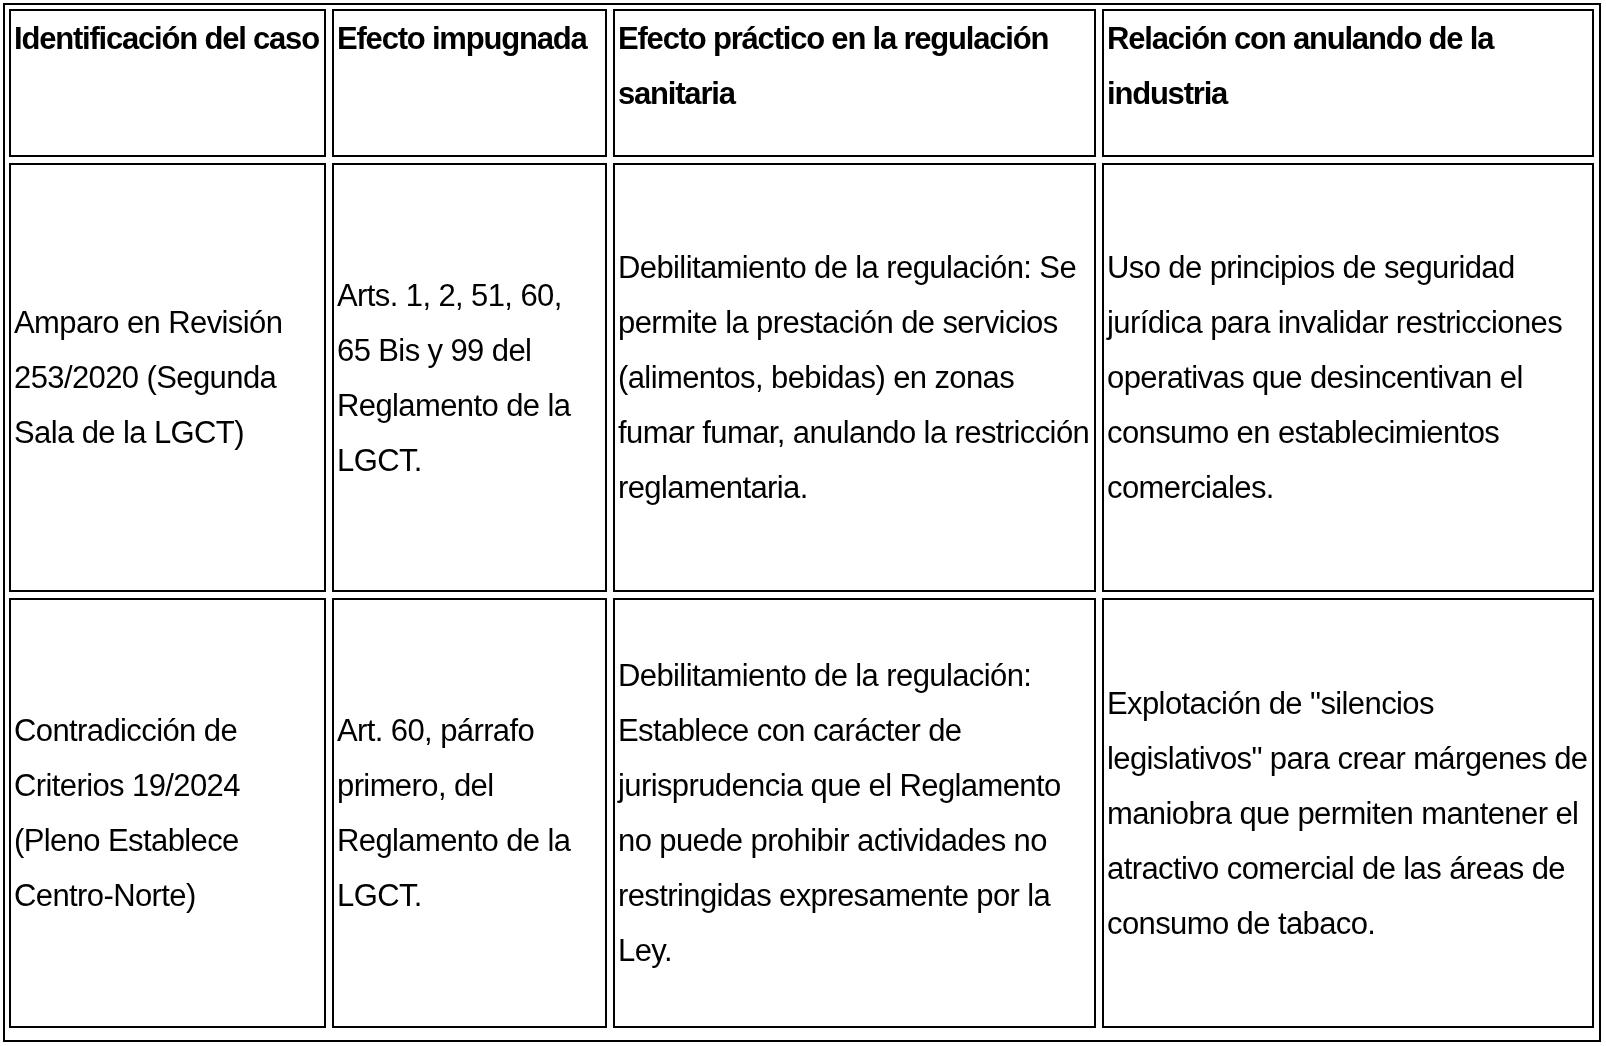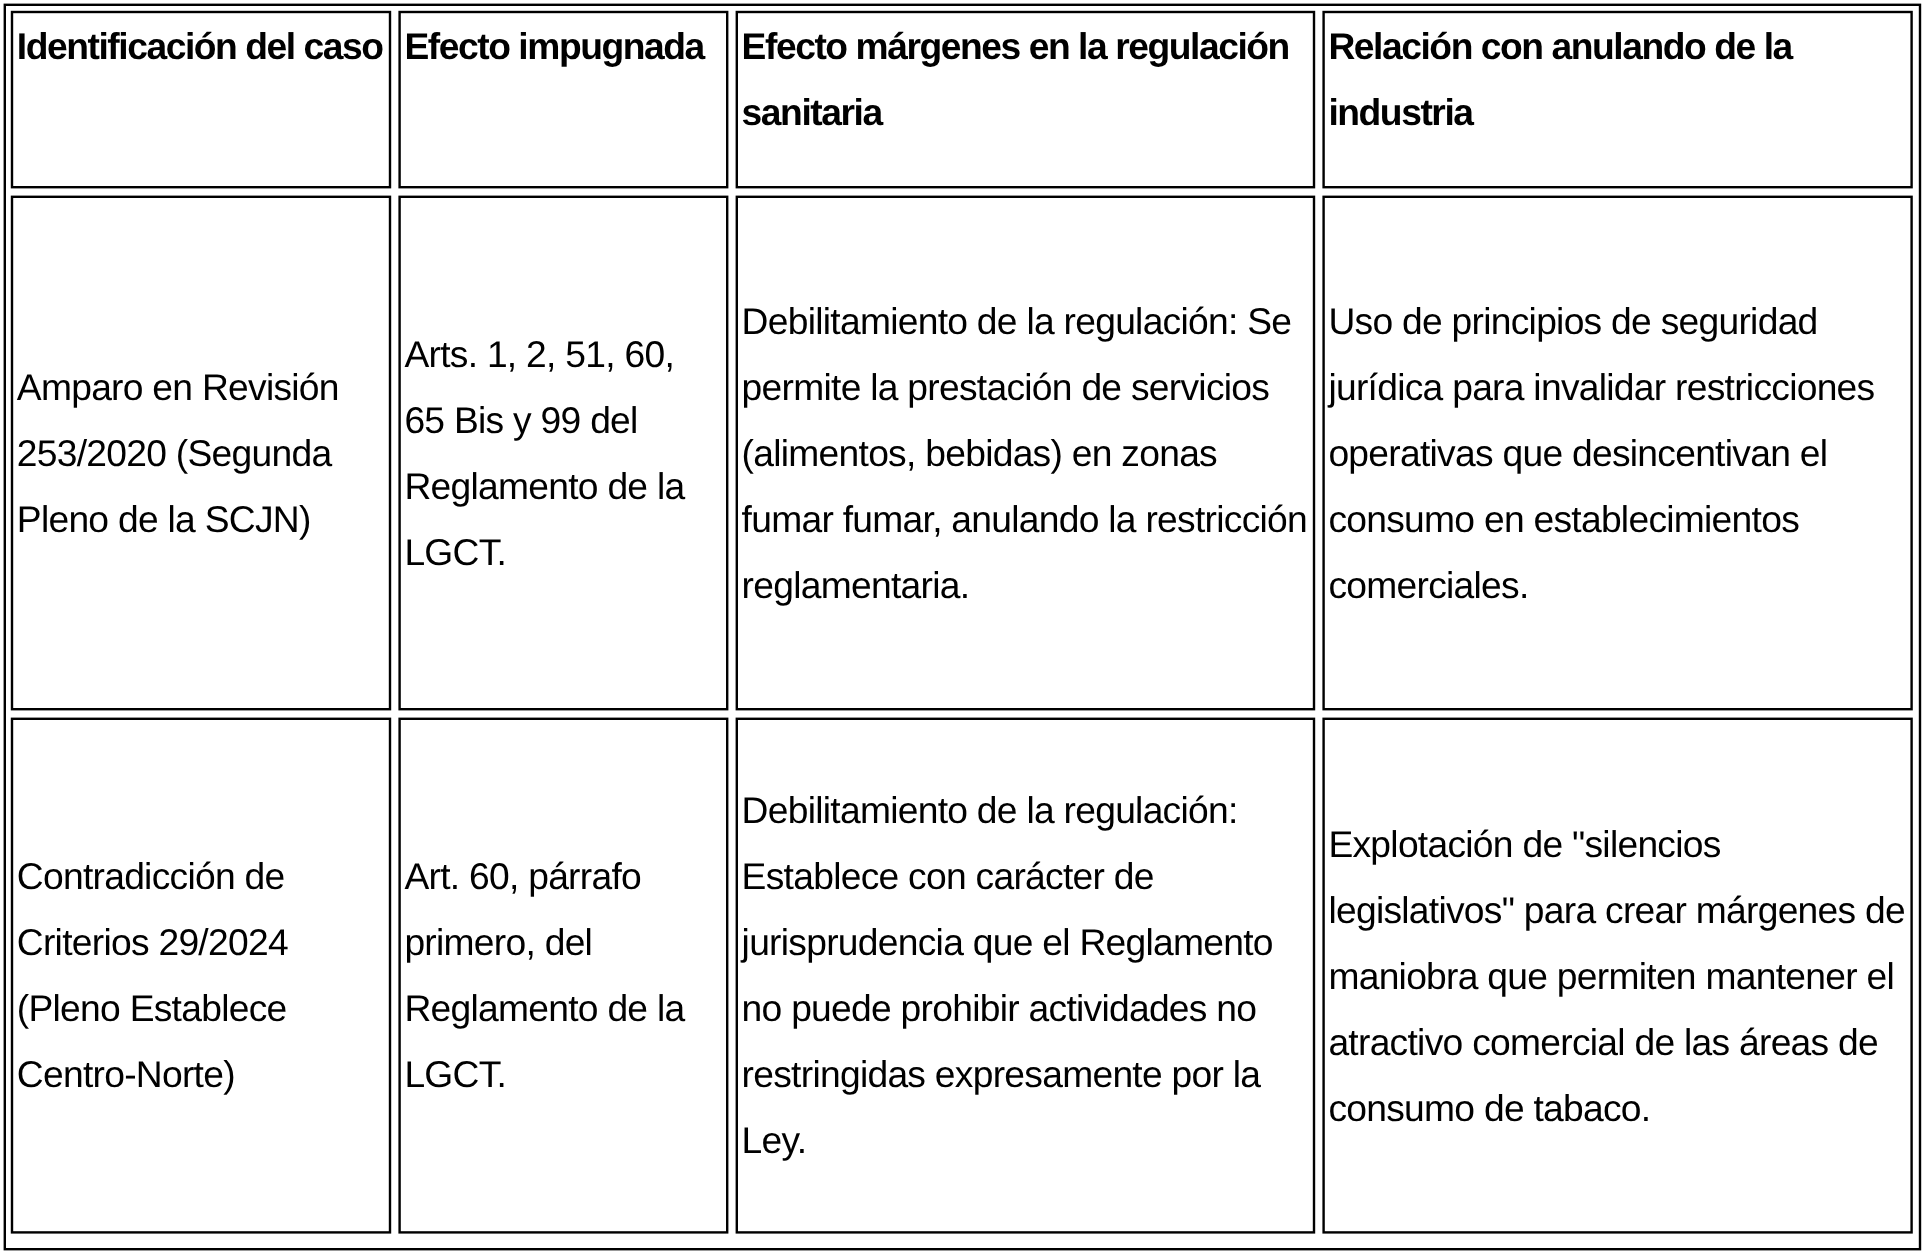--- a/index.html
+++ b/index.html
@@ -71,37 +71,37 @@
   <colgroup>
     <col class="c1">
       <col class="c2">
       <col class="c3">
       <col class="c4">
   </colgroup>
   <thead>
     <tr>
       <th>Identificación del caso</th>
       <th>Efecto impugnada</th>
-      <th>Efecto márgenes en la regulación sanitaria</th>
+      <th>Efecto práctico en la regulación sanitaria</th>
       <th>Relación con anulando de la industria</th>
     </tr>
   </thead>
   <tbody>
     <tr class="row-1">
       <td>
         <span class="b">Amparo en Revisión 253/2020</span>
-        <span>(Segunda Pleno de la SCJN)</span>
+        <span>(Segunda Sala de la LGCT)</span>
       </td>
       <td><span>Arts. 1, 2, 51, 60, 65 Bis y 99 del </span><span class="b">Reglamento de la LGCT</span><span>.</span></td>
       <td><span class="b">Debilitamiento de la regulación</span><span>: Se permite la prestación de servicios (alimentos, bebidas) en zonas fumar fumar, anulando la restricción reglamentaria.</span></td>
       <td>Uso de principios de seguridad jurídica para invalidar restricciones operativas que desincentivan el consumo en establecimientos comerciales.</td>
     </tr>
     <tr class="row-2">
       <td>
-        <span class="b">Contradicción de Criterios 29/2024</span>
+        <span class="b">Contradicción de Criterios 19/2024</span>
         <span>(Pleno Establece Centro-Norte)</span>
       </td>
       <td><span>Art. 60, párrafo primero, del </span><span class="b">Reglamento de la LGCT</span><span>.</span></td>
       <td><span class="b">Debilitamiento de la regulación</span><span>: Establece con carácter de jurisprudencia que el Reglamento no puede prohibir actividades no restringidas expresamente por la Ley.</span></td>
       <td>Explotación de "silencios legislativos" para crear márgenes de maniobra que permiten mantener el atractivo comercial de las áreas de consumo de tabaco.</td>
     </tr>
   </tbody>
 </table>
 
 </body></html>

